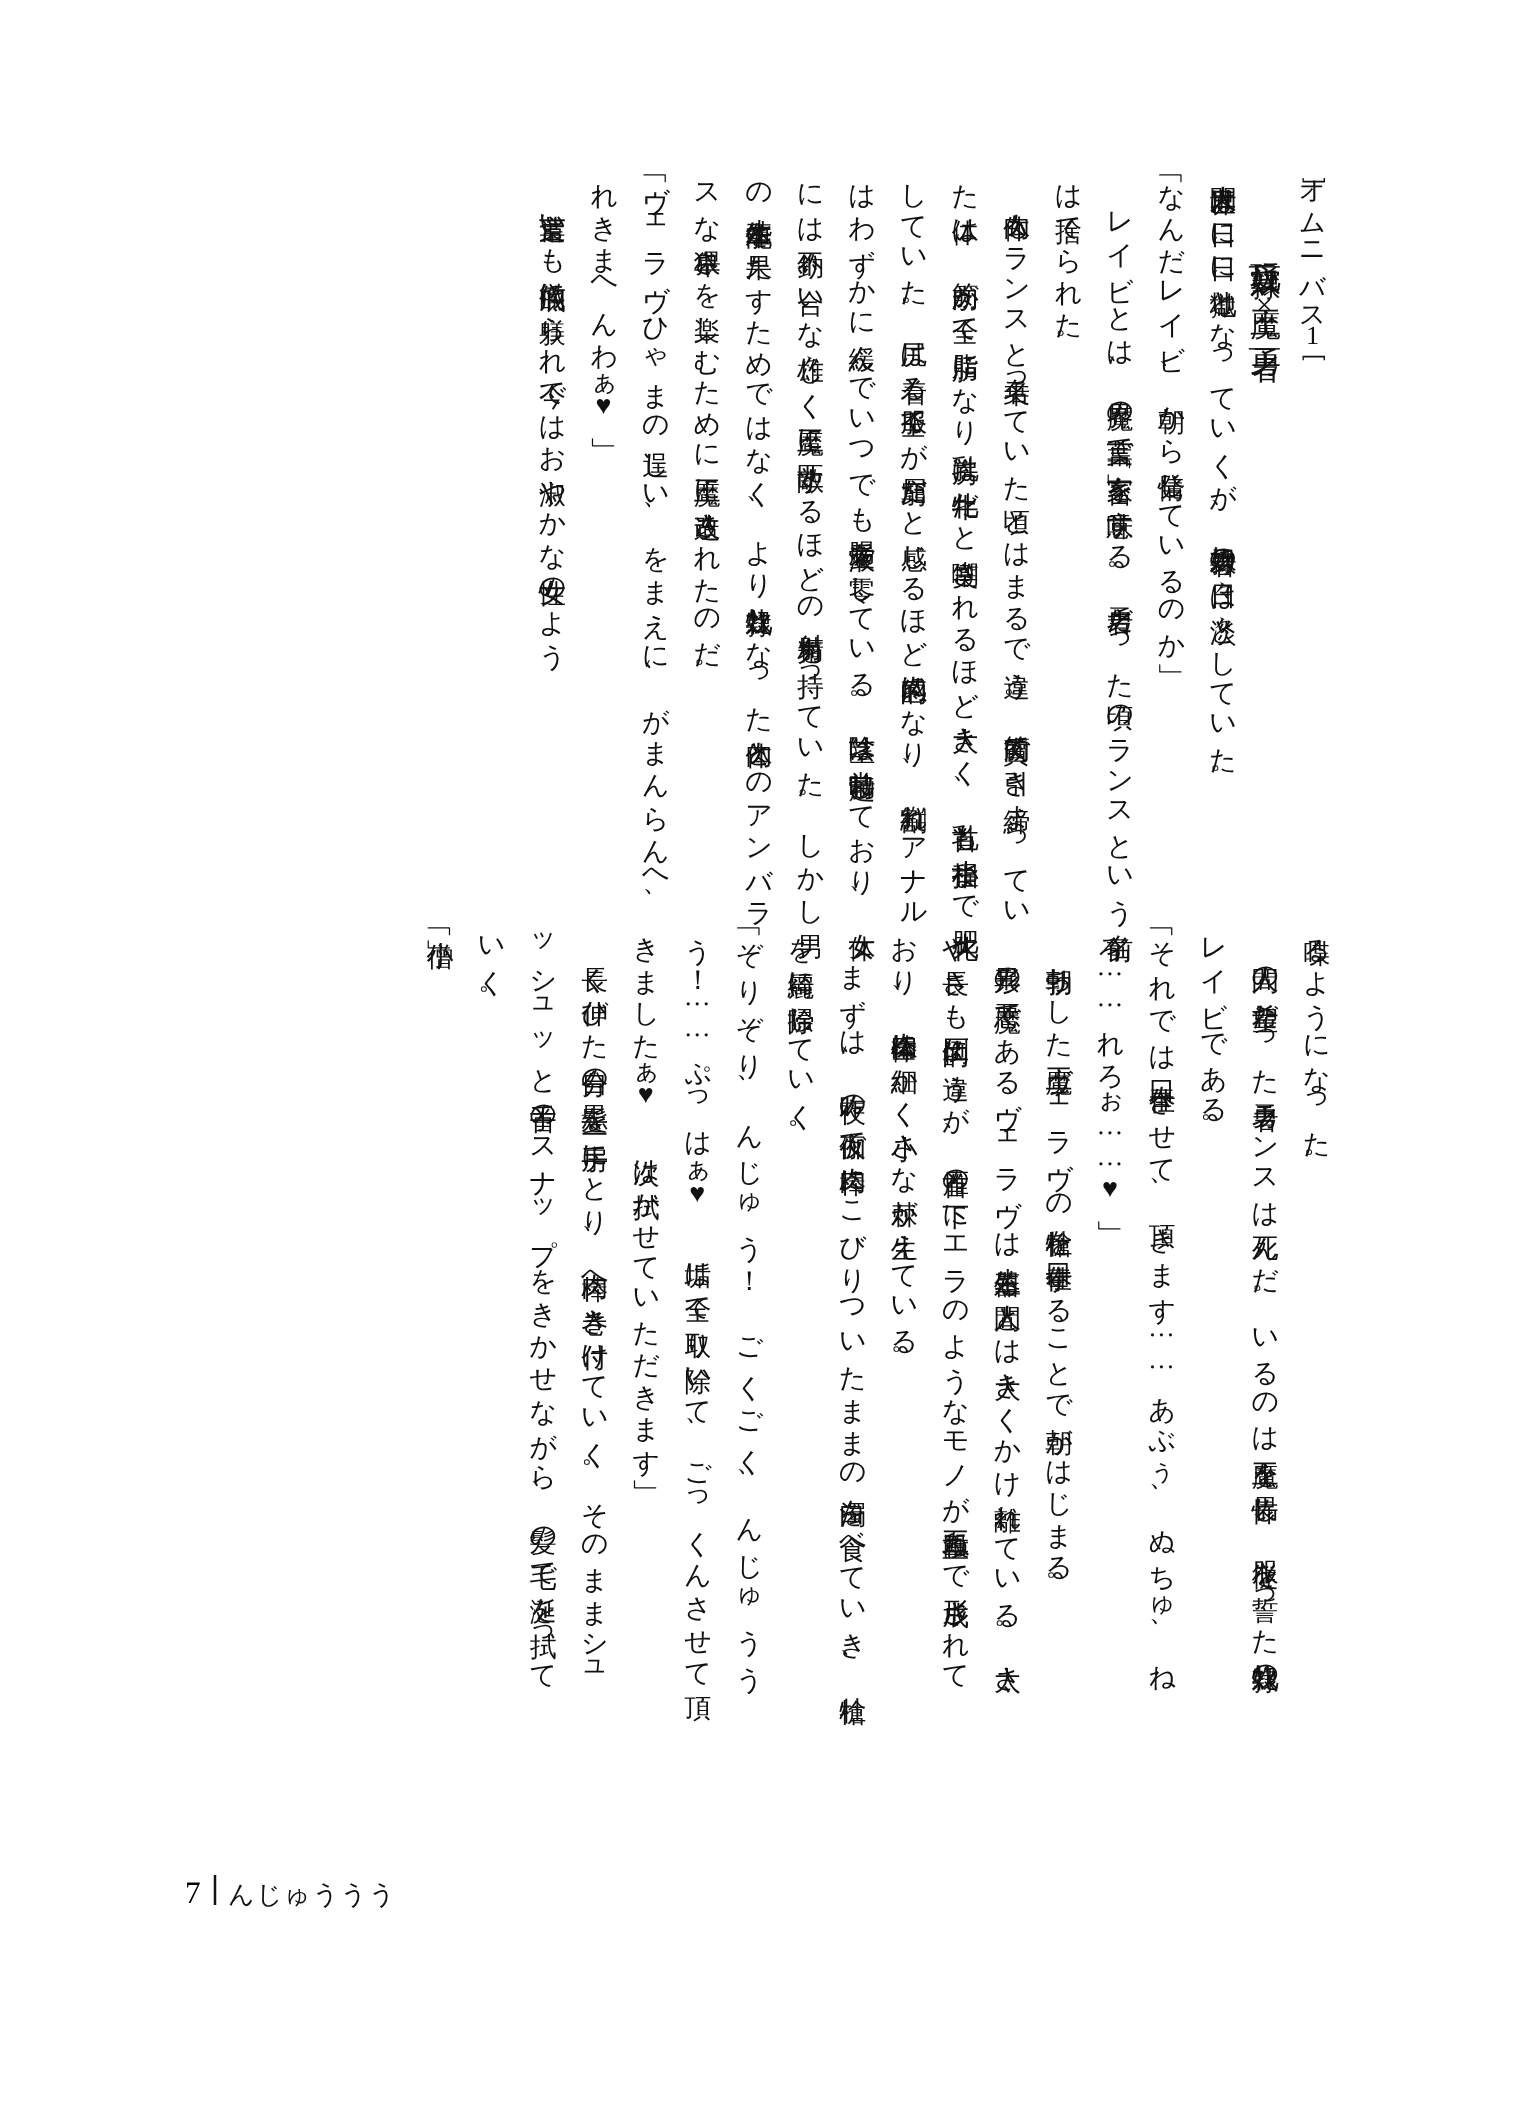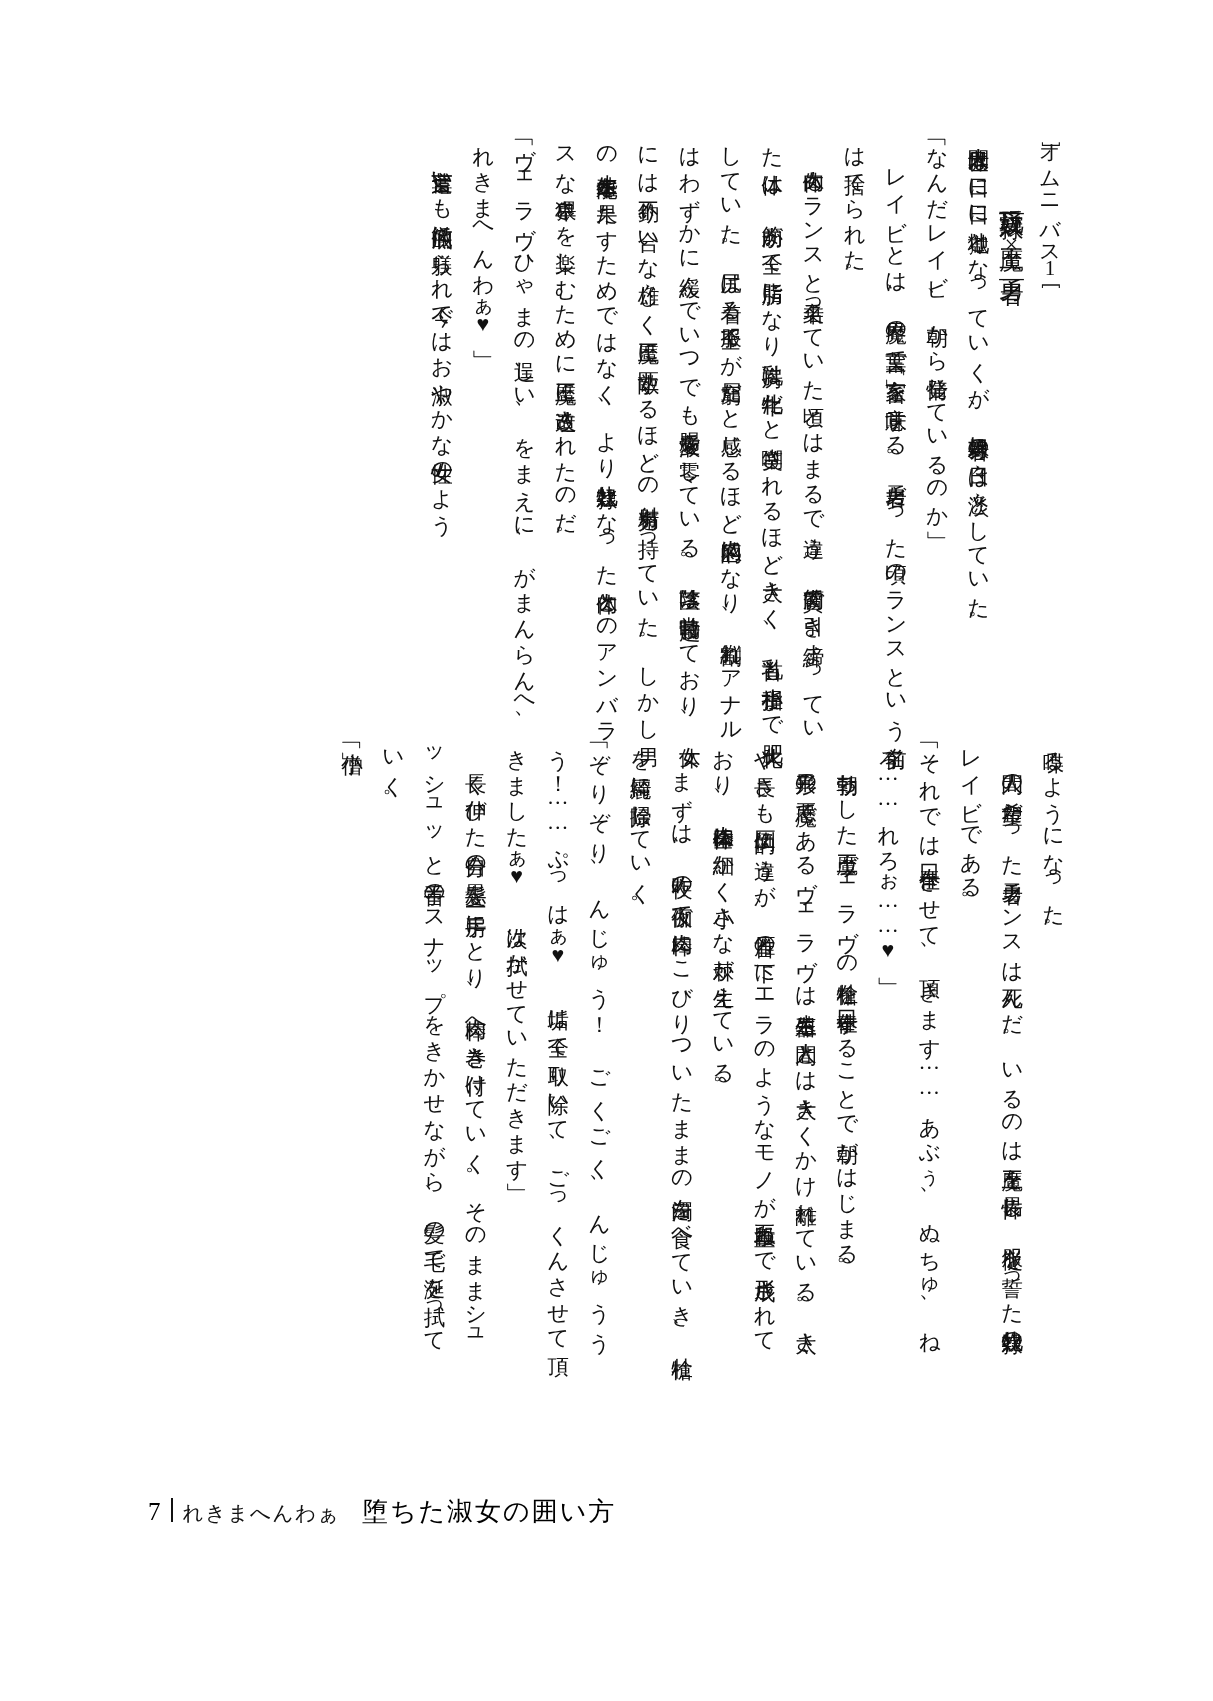--- a/index.html
+++ b/index.html
@@ -143,17 +143,16 @@
     <p>異形の悪魔であるヴェラヴは生殖器も人間とは大きくかけ離れている。太さや長さも圧倒的に違うが、雁首の下にエラのようなモノが五段重ねで形成されており、肉棒全体に細かく小さな棘が生えている。</p>
     <p>まずは、昨夜の夜伽で肉棒にこびりついたままの白濁を食べていき、牡槍を綺麗に掃除していく。</p>
     <p class="dialogue">「ぞりぞり、んじゅう！　ごくごく、んじゅううう！……ぷっはぁ♥　垢は全て取り除いて、ごっくんさせて頂きましたぁ♥　次は拭かせていただきます」</p>
     <p>長く伸びた自分の黒髪を一房手にとり、肉棒へ巻き付けていく。そのままシュッシュッと手首のスナップをきかせながら、髪の毛で涎を拭っていく。</p>
     <p class="dialogue">「小僧」</p>
   </div>
 
   <div id="footer">
     <span class="pgnum">7</span>
     <span class="rule"></span>
-    <span class="series">れきまへんわぁ</span>
-    <span class="booktitle">堕ちた淑女の囲い方</span>
+    <span class="series">んじゅううう</span>
   </div>
 
 </div>
 
 </body></html>

